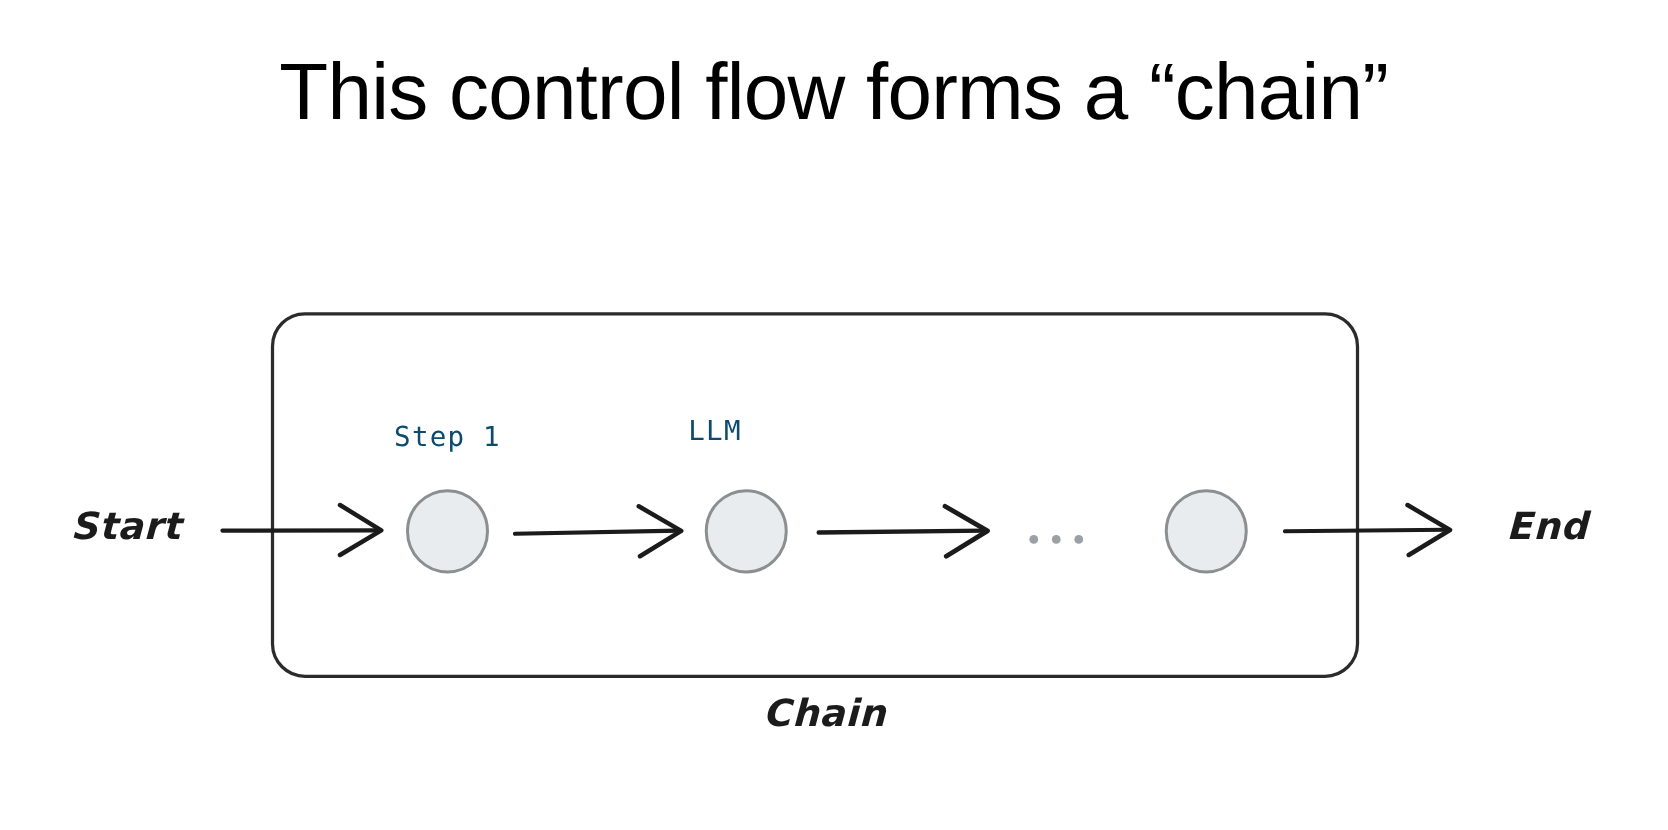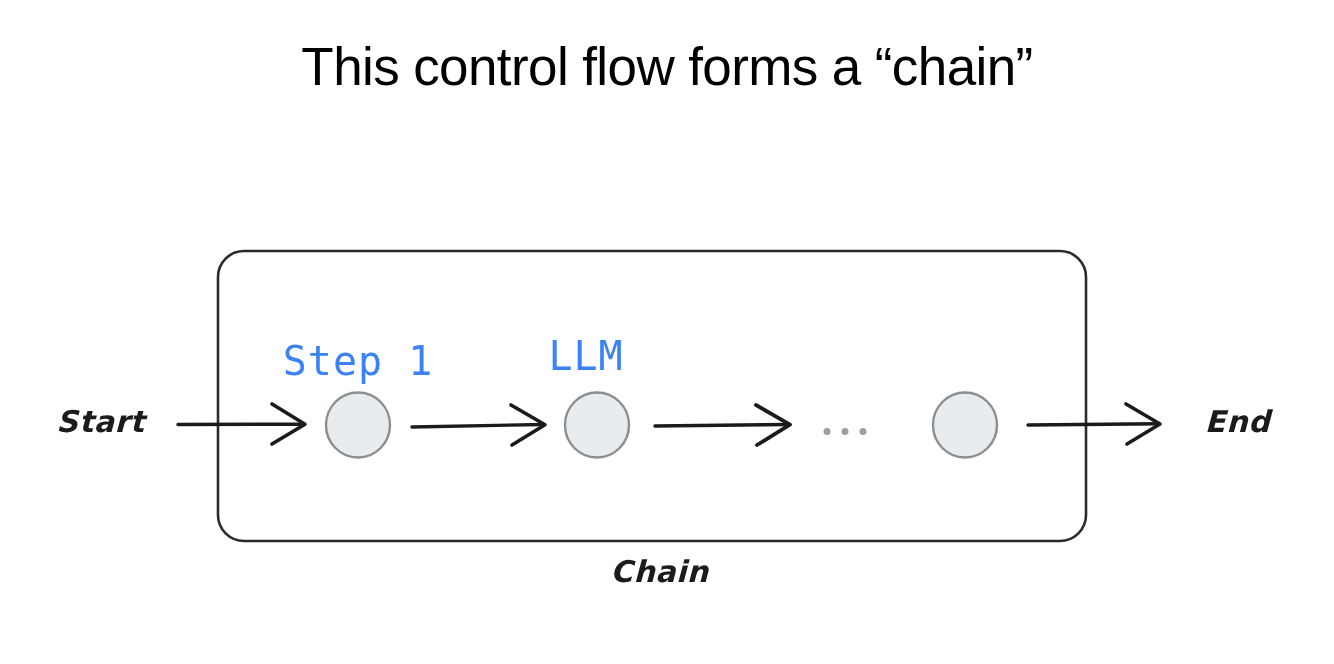--- a/index.html
+++ b/index.html
@@ -26,21 +26,21 @@
   }
 
   
   #slide-title {
     position: absolute;
     left: 0;
     top: 36px;
     width: 1334px;
     text-align: center;
     font-family: "Liberation Sans", sans-serif;
-    font-size: 53px;
+    font-size: 64px;
     font-weight: 400;
     letter-spacing: -0.6px;
     color: #000000;
     line-height: 1.18;
     white-space: nowrap;
   }
 
   
   #diagram {
     position: absolute;
@@ -55,23 +55,23 @@
     top: 0;
     width: 1334px;
     height: 664px;
     overflow: visible;
   }
 
   
   .node-label {
     position: absolute;
     font-family: "DejaVu Sans Mono", "Liberation Mono", monospace;
-    font-size: 40px;
+    font-size: 22px;
     font-weight: 400;
-    color: #3b82f6;
+    color: #0c4a6e;
     letter-spacing: 1px;
     white-space: nowrap;
     transform: translateX(-50%);
     text-align: center;
   }
 
   
   .hand-label {
     position: absolute;
     font-family: "DejaVu Sans", sans-serif;
@@ -142,21 +142,21 @@
         <ellipse cx="597" cy="425" rx="32" ry="32.5" fill="#e8ecee" stroke="#8b8f91" stroke-width="2.4"></ellipse>
       </g>
       <g>
         <ellipse cx="965" cy="425" rx="32" ry="32.5" fill="#e8ecee" stroke="#8b8f91" stroke-width="2.4"></ellipse>
       </g>
 
     </svg>
 
     <div class="node-label" style="left:358px; top:338px;">Step 1</div>
 
-    <div class="node-label" style="left:586px; top:333px;">LLM</div>
+    <div class="node-label" style="left:572px; top:333px;">LLM</div>
 
 
     <div id="ellipsis-dots">
       <span class="dot"></span>
       <span class="dot"></span>
       <span class="dot"></span>
     </div>
 
     <div class="hand-label" style="left:103px; top:404px;">Start</div>
 

